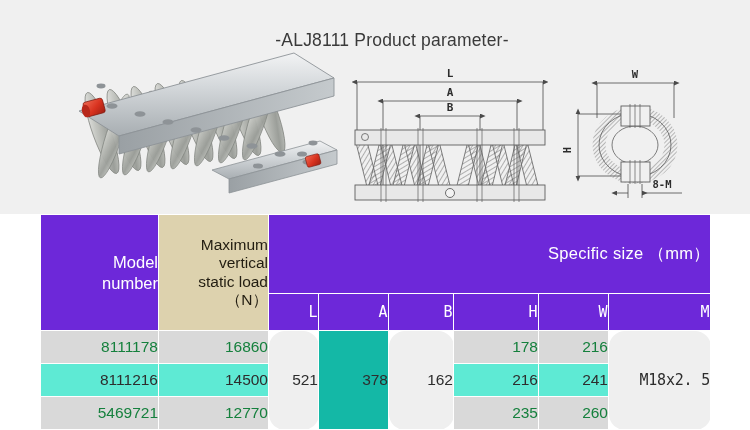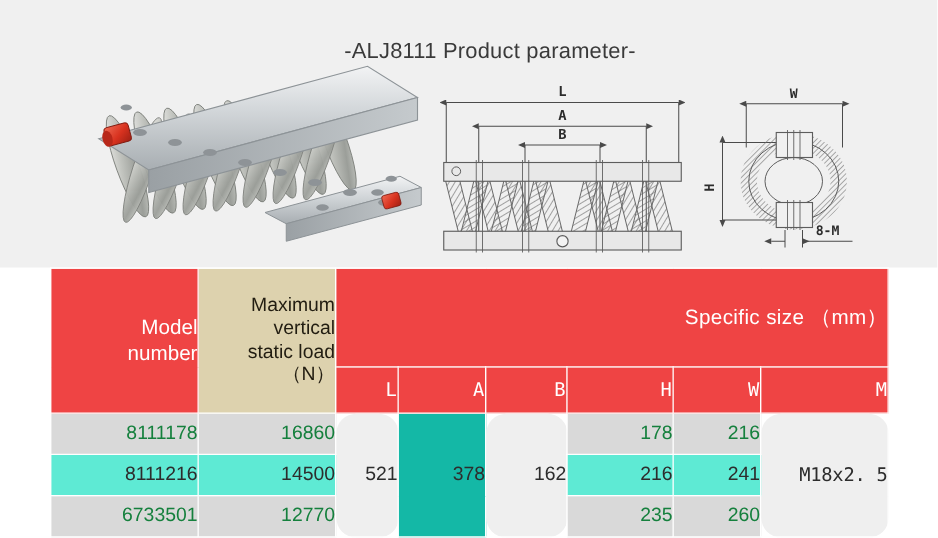--- a/index.html
+++ b/index.html
@@ -76,21 +76,21 @@
   #spec-table td, #spec-table th {
     padding: 0;
     margin: 0;
     border: 1px solid #ffffff;
     text-align: right;
     vertical-align: middle;
     font-weight: normal;
   }
 
   .hdr-dark {
-    background: #ef4444;
+    background: #6d28d9;
     color: #ffffff;
   }
   .hdr-beige {
     background: #ddd2ae;
     color: #221d11;
   }
 
   .hdr-model {
     font-size: 16.5px;
     line-height: 1.25;
@@ -394,19 +394,19 @@
       <td class="cell-a data-text">216</td>
       <td class="cell-merge-light thread-text" rowspan="3">M18x2. 5</td>
     </tr>
     <tr>
       <td class="cell-b data-text" style="height:32px">8111216</td>
       <td class="cell-b data-text">14500</td>
       <td class="cell-b data-text">216</td>
       <td class="cell-b data-text">241</td>
     </tr>
     <tr>
-      <td class="cell-a data-text" style="height:32px">6733501</td>
+      <td class="cell-a data-text" style="height:32px">5469721</td>
       <td class="cell-a data-text">12770</td>
       <td class="cell-a data-text">235</td>
       <td class="cell-a data-text">260</td>
     </tr>
   </tbody>
 </table>
 
 </body></html>

